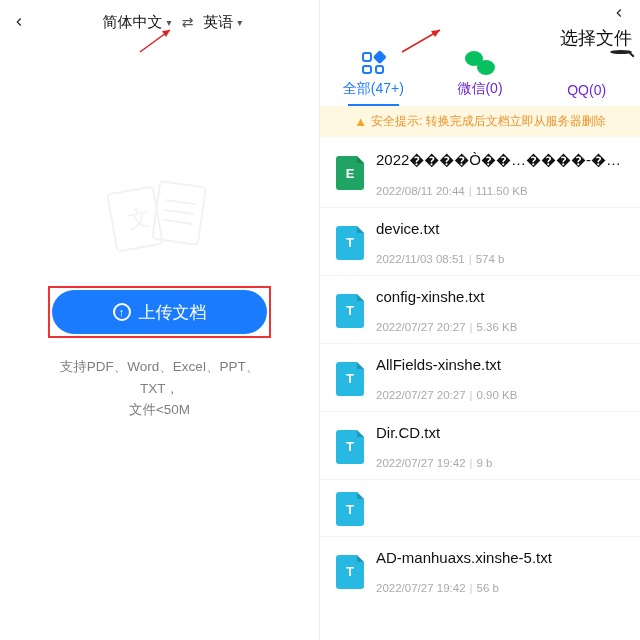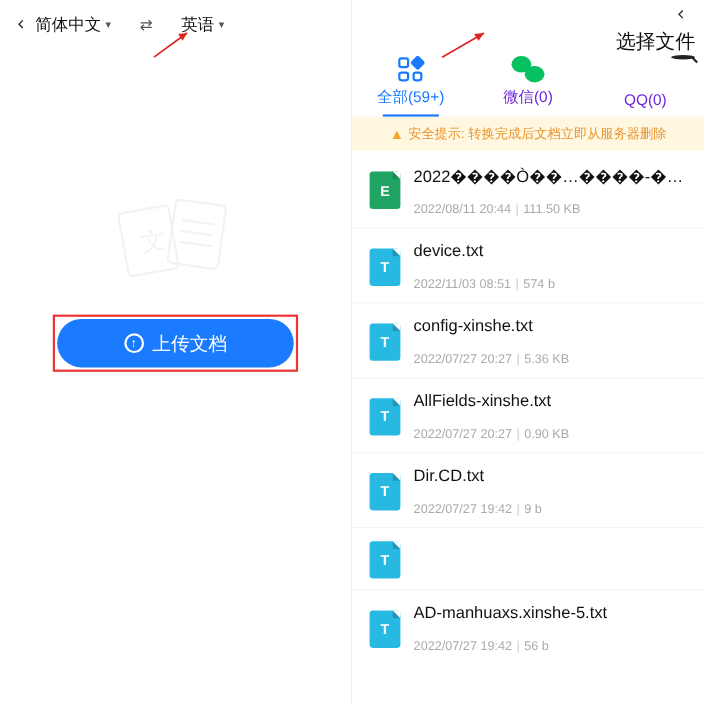--- a/index.html
+++ b/index.html
@@ -4,21 +4,21 @@
 <style>
   * { box-sizing: border-box; margin: 0; padding: 0; font-family: -apple-system, "PingFang SC", "Helvetica Neue", Arial, sans-serif; }
   body { width: 640px; height: 640px; background: #fff; display: flex; overflow: hidden; }
   .pane { height: 640px; position: relative; background: #fff; }
   .pane-left { width: 320px; border-right: 1px solid #eee; }
   .pane-right { width: 320px; }
 
   
   .l-top { height: 44px; display: flex; align-items: center; padding: 0 6px; }
   .back { font-size: 22px; color: #222; padding: 0 6px; }
-  .lang-bar { flex: 1; display: flex; align-items: center; gap: 20px; font-size: 15px; color: #111; }
+  .lang-bar { flex: 1; display: flex; align-items: center; justify-content: center; gap: 4px; font-size: 15px; color: #111; }
   .lang-from, .lang-to { display: inline-flex; align-items: center; gap: 2px; }
   .caret { font-size: 10px; color: #555; margin-left: 2px; }
   .swap { font-size: 14px; color: #555; margin: 0 6px; }
 
   .arrow1 { position: absolute; top: 26px; left: 136px; width: 40px; height: 30px; pointer-events: none; }
 
   .docs-illust { position: absolute; top: 172px; left: 0; right: 0; display: flex; justify-content: center; opacity: .12; }
   .docs-illust svg { width: 120px; height: 90px; }
 
   .upload-wrap { position: absolute; top: 286px; left: 48px; right: 48px; }
@@ -104,20 +104,24 @@
     </svg>
   </div>
 
   <div class="upload-wrap">
     <div class="upload-red">
       <button class="upload-btn">
         <span class="up-ic">↑</span>
         <span>上传文档</span>
       </button>
     </div>
+    <div class="support">
+      <div>支持PDF、Word、Excel、PPT、TXT，</div>
+      <div>文件&lt;50M</div>
+    </div>
   </div>
 </div>
 
 <div class="pane pane-right">
   <div class="r-top">
     <div class="back">
       <svg width="14" height="14" viewBox="0 0 24 24" fill="none" stroke="#222" stroke-width="2">
           <polyline points="15 18 9 12 15 6"></polyline>
         </svg>
     </div>
@@ -128,21 +132,21 @@
   <div class="tabs">
     <div class="tab active">
       <div class="ic">
           <div class="grid-ic">
             <span></span>
             <span></span>
             <span></span>
             <span></span>
           </div>
         </div>
-      <span>全部(59+)</span>
+      <span>全部(47+)</span>
     </div>
     <div class="tab">
       <div class="ic">
           <div class="wechat-ic"></div>
         </div>
       <span>微信(0)</span>
     </div>
     <div class="tab">
       <div class="ic">
         <svg class="qq-ic" viewBox="0 0 24 26">

